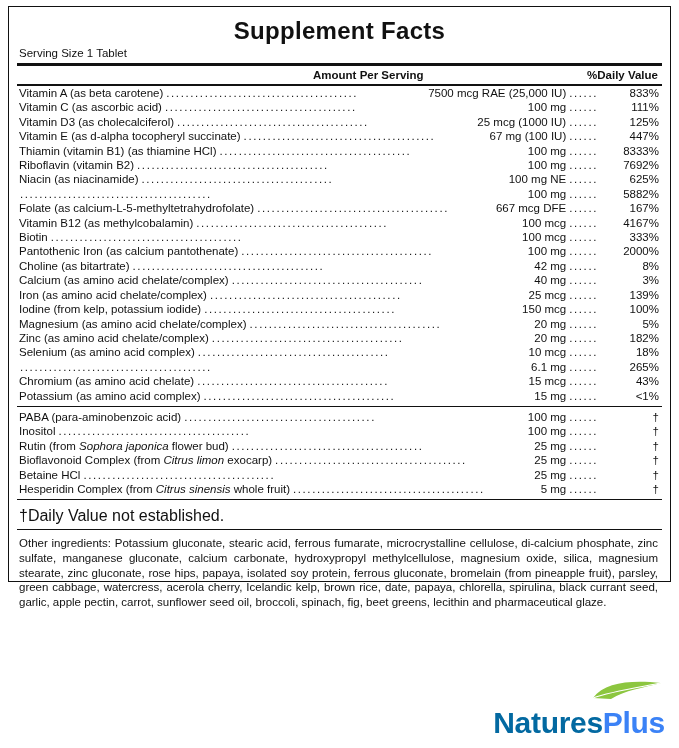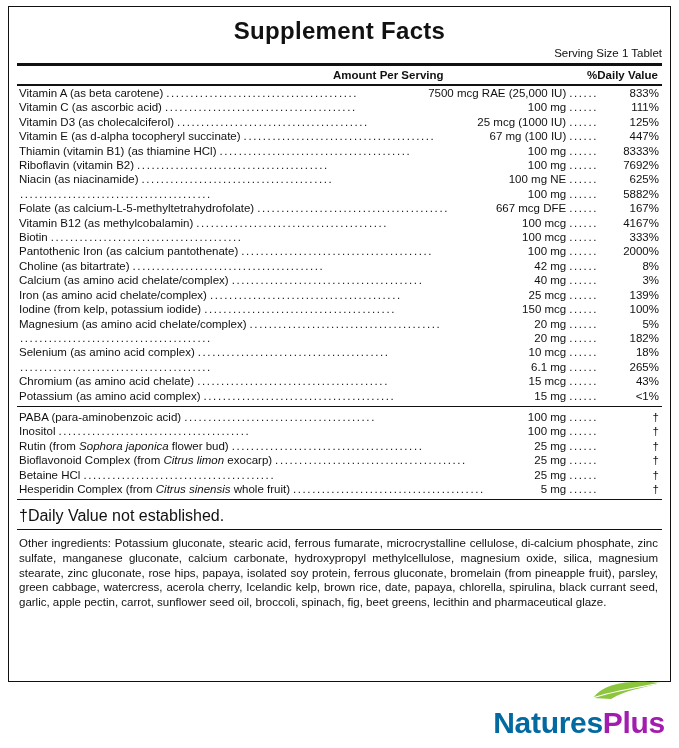--- a/index.html
+++ b/index.html
@@ -13,58 +13,58 @@
     font-family: "Liberation Sans", sans-serif;
     color: #111111;
     position: relative;
     overflow: hidden;
   }
   .panel {
     position: absolute;
     left: 8px;
     top: 6px;
     width: 663px;
-    height: 676px;
+    height: 576px;
     border: 1px solid #111111;
     box-sizing: border-box;
     background: #ffffff;
   }
   .inner {
     padding: 6px 8px 0 8px;
   }
   .title {
     text-align: center;
     font-size: 24px;
     font-weight: bold;
     letter-spacing: 0.3px;
     margin: 4px 0 2px 0;
   }
   .serving {
     font-size: 11.5px;
     margin: 0 0 4px 2px;
-    text-align: right;
   }
   .rule-thick {
     border-top: 3px solid #111111;
     margin: 2px 0 0 0;
   }
   .rule-med {
     border-top: 2px solid #111111;
     margin: 0;
   }
   .rule-thin {
     border-top: 1px solid #111111;
     margin: 0;
   }
   .head-row {
     display: flex;
     justify-content: flex-end;
     font-size: 11.5px;
     font-weight: bold;
     padding: 3px 2px 3px 0;
+    gap: 20px;
   }
   .head-amount {
     width: 200px;
     text-align: left;
   }
   .head-dv {
     width: 125px;
     text-align: right;
     padding-right: 2px;
   }
@@ -130,21 +130,21 @@
   .brand {
     position: absolute;
     right: 14px;
     bottom: 8px;
     font-size: 30px;
     font-weight: bold;
     letter-spacing: -0.3px;
     font-family: "Liberation Sans", sans-serif;
   }
   .brand .natures { color: #0369a1; }
-  .brand .plus { color: #a21caf; text-align: center; }
+  .brand .plus { color: #3b82f6; text-align: center; }
   .leafwrap {
     position: absolute;
     right: 14px;
     bottom: 46px;
     width: 74px;
     height: 22px;
   }
   i { font-style: italic; }
 </style>
 </head>
@@ -276,20 +276,21 @@
           <div class="dv">100%</div>
         </div>
         <div class="row">
           <div class="nm">Magnesium (as amino acid chelate/complex)</div>
           <div class="dots">........................................</div>
           <div class="amt">20 mg</div>
           <div class="dots2">......</div>
           <div class="dv">5%</div>
         </div>
         <div class="row">
+          <div class="nm">Zinc (as amino acid chelate/complex)</div>
           <div class="dots">........................................</div>
           <div class="amt">20 mg</div>
           <div class="dots2">......</div>
           <div class="dv">182%</div>
         </div>
         <div class="row">
           <div class="nm">Selenium (as amino acid complex)</div>
           <div class="dots">........................................</div>
           <div class="amt">10 mcg</div>
           <div class="dots2">......</div>

